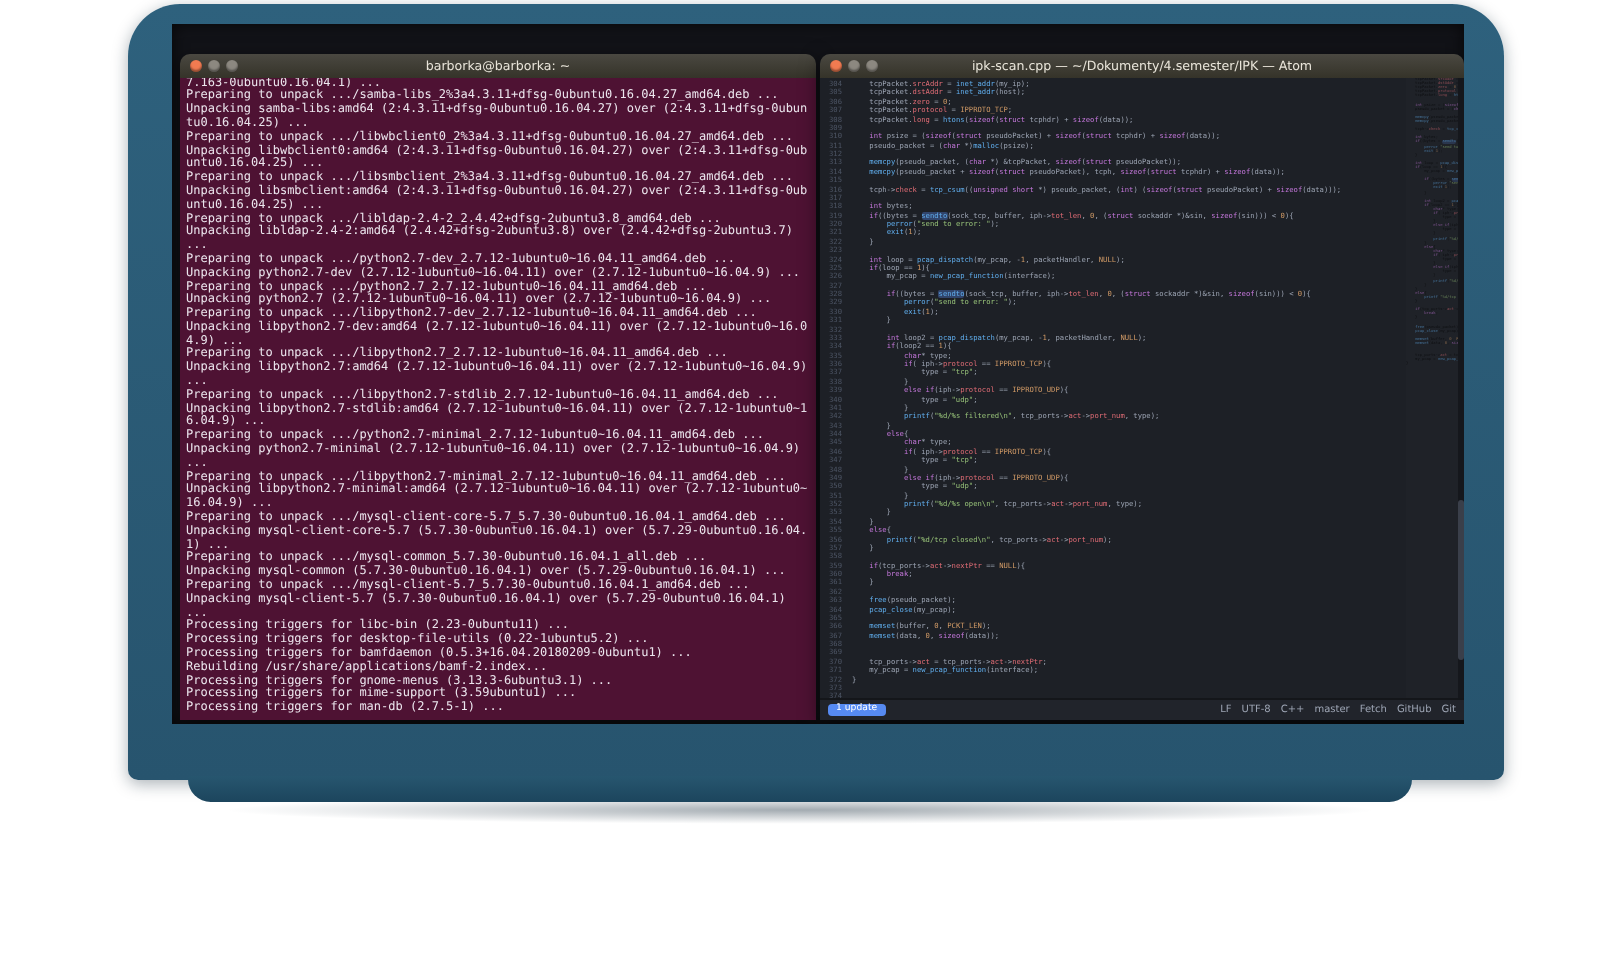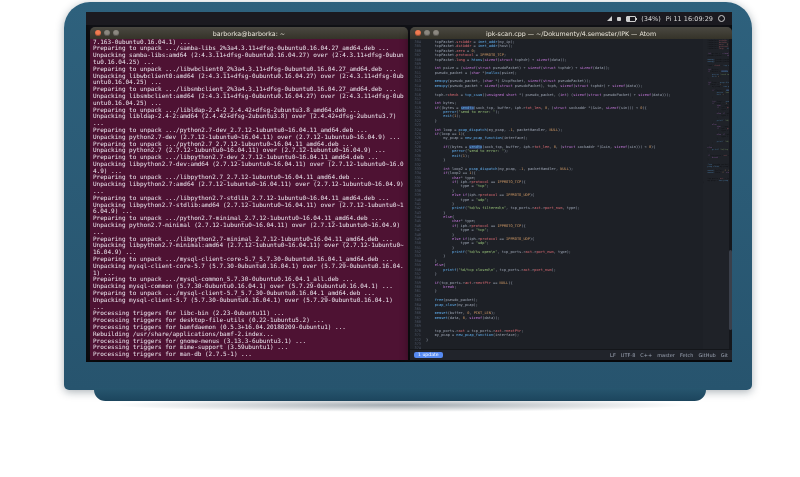--- a/index.html
+++ b/index.html
@@ -100,28 +100,20 @@
 </head>
 <body>
 
 <div>
   <div class="ground-shadow"></div>
   <div class="lid"></div>
   <div class="base"></div>
 
   <div class="screen">
 
-    <div class="panel">
-      <span class="p-net"></span>
-      <span class="p-vol"></span>
-      <span class="p-batt"></span>
-      <span>(34%)</span>
-      <span>Pi 11 16:09:29</span>
-      <span class="p-power"></span>
-    </div>
 
     <div class="window term">
       <div class="titlebar">
         <div class="wbtns">
           <span class="wbtn close"></span>
           <span class="wbtn"></span>
           <span class="wbtn"></span>
         </div>
         <span class="title-text">barborka@barborka: ~</span>
       </div>

